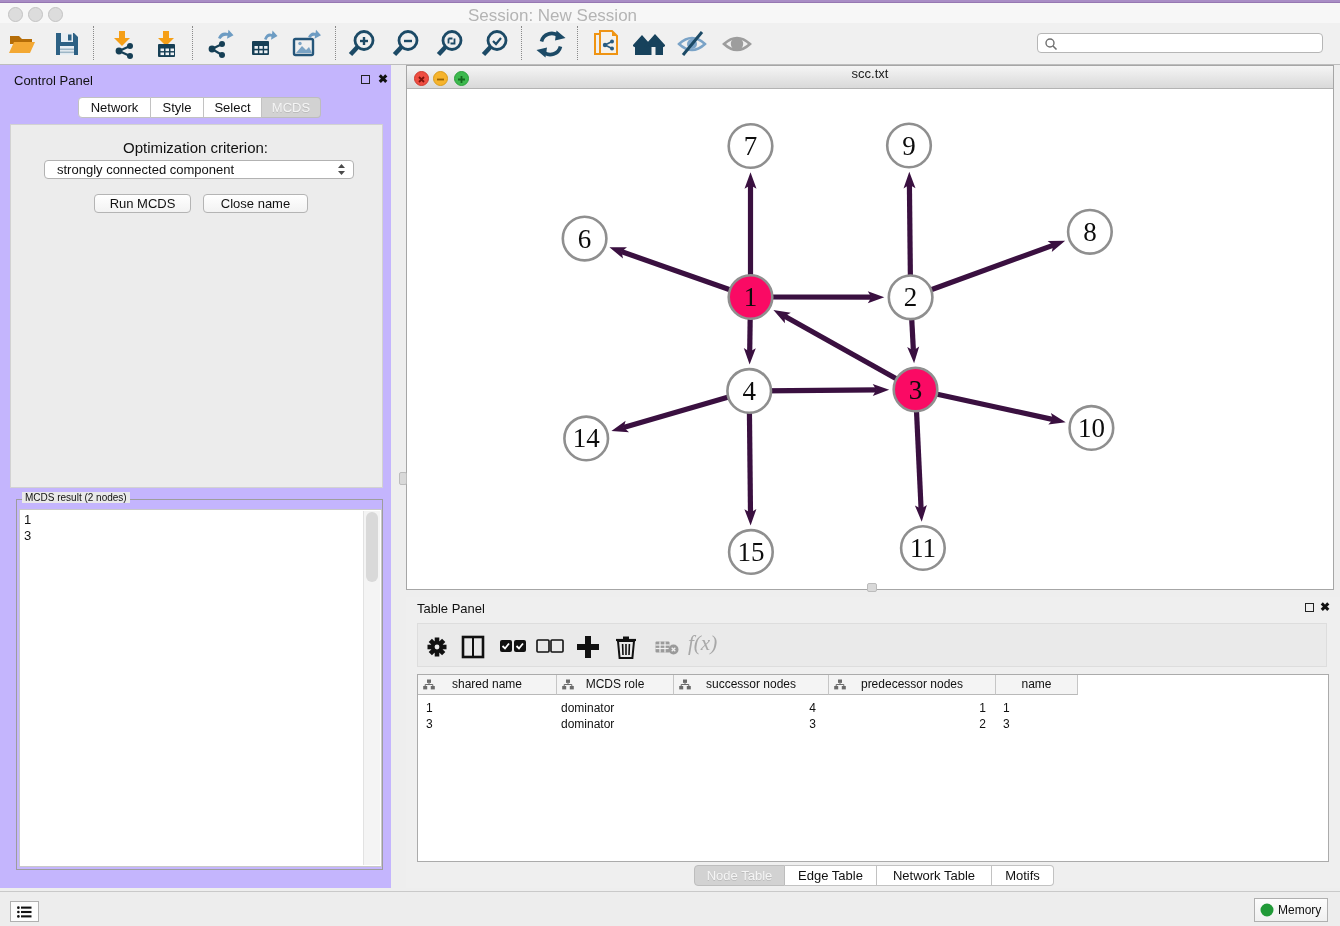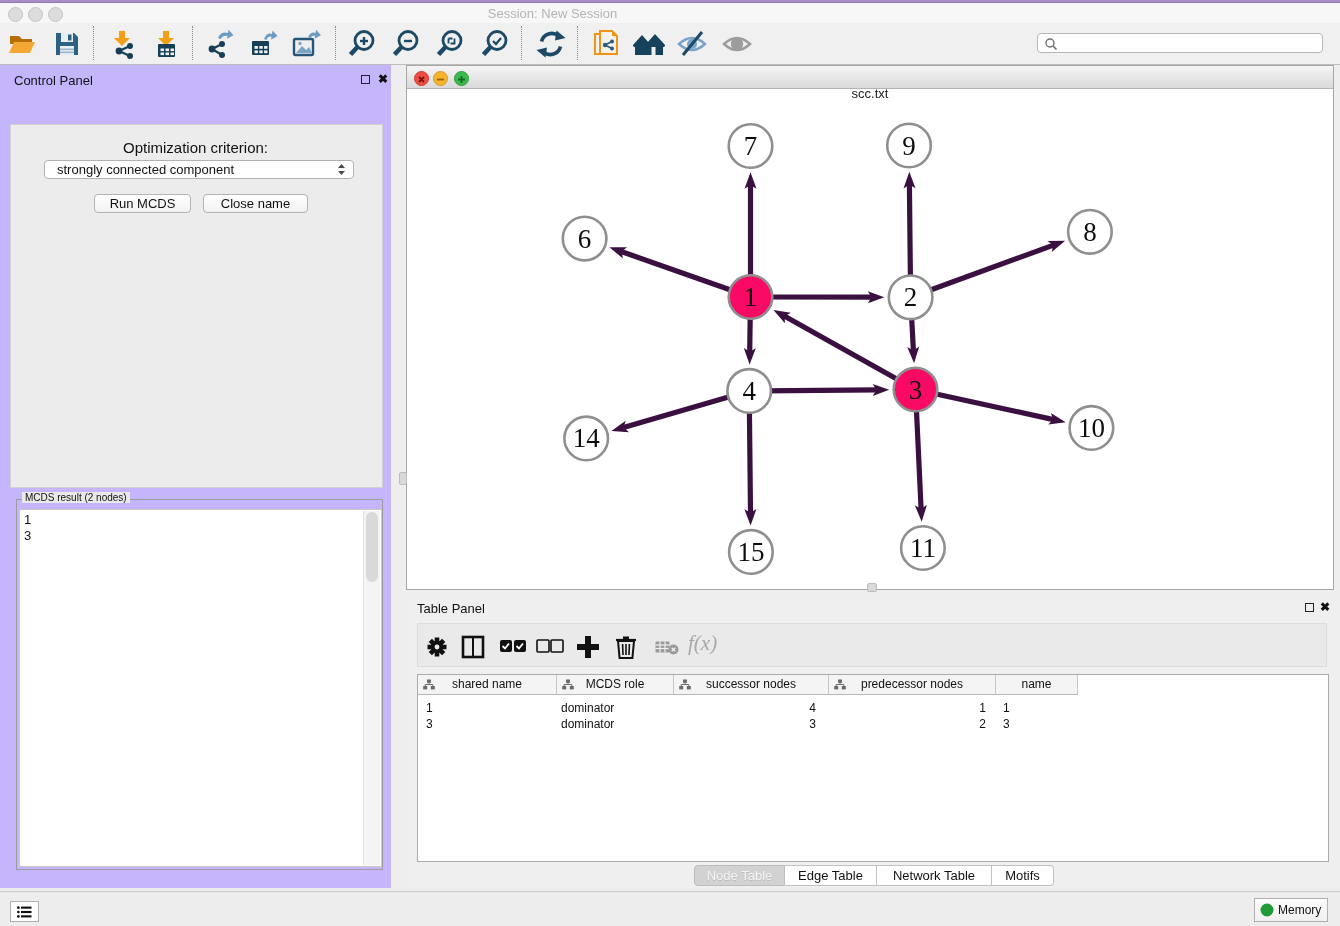--- a/index.html
+++ b/index.html
@@ -1,20 +1,20 @@
 <!DOCTYPE html>
 <html><head><meta charset="utf-8">
 <style>
 html,body{margin:0;padding:0;}
 body{width:1340px;height:926px;overflow:hidden;font-family:"Liberation Sans",sans-serif;background:#eeeeee;position:relative;}
 .abs{position:absolute;}
 #purple{left:0;top:0;width:1340px;height:2px;background:#a98dc5;border-bottom:1px solid #9677b2;}
 #titlebar{left:0;top:3px;width:1340px;height:20px;background:#f7f7f7;}
 .mdot{position:absolute;top:4px;width:13px;height:13px;border-radius:50%;background:#dcdcdc;border:1px solid #c3c3c3;}
-#wtitle{left:0;top:6px;width:1105px;text-align:center;font-size:13px;color:#b4b4b4;}
+#wtitle{left:0;top:6px;width:1105px;text-align:center;font-size:17px;color:#b4b4b4;}
 #toolbar{left:0;top:23px;width:1340px;height:41px;background:#f0f0f0;border-bottom:1px solid #bdbdbd;}
 .tsep{position:absolute;top:3px;height:34px;width:0;border-left:1px dotted #8a8a8a;}
 .ticon{position:absolute;top:6px;}
 #search{position:absolute;left:1037px;top:33px;width:284px;height:18px;background:#fff;border:1px solid #b6b6b6;border-radius:4px;}
 #leftpanel{left:0;top:65px;width:391px;height:823px;background:#c4b5fd;}
 .phead{font-size:13px;color:#111;}
 .sq{position:absolute;width:7px;height:7px;border:1.5px solid #222;background:transparent;}
 .xx{position:absolute;font-size:12px;font-weight:bold;color:#111;line-height:10px;}
 .tabbar{position:absolute;display:flex;}
 .tab{font-size:13px;height:19px;line-height:19px;text-align:center;background:#fff;border:1px solid #c2c2c2;border-left:none;color:#111;}
@@ -180,20 +180,26 @@
 <div id="search">
     <svg style="position:absolute;left:6px;top:2.5px;" width="14" height="14" viewBox="0 0 14 14">
       <circle cx="6" cy="6" r="4" fill="none" stroke="#6f6f6f" stroke-width="1.4"></circle>
       <line x1="9" y1="9" x2="12.5" y2="12.5" stroke="#6f6f6f" stroke-width="1.6"></line>
     </svg>
   </div>
 <div class="abs" id="leftpanel">
   <div class="phead" style="position:absolute;left:14px;top:8px;">Control Panel</div>
   <div class="sq" style="left:361px;top:10px;"></div>
   <div class="xx" style="left:378px;top:9px;">✖</div>
+  <div class="tabbar" style="left:78px;top:32px;">
+    <div class="tab first" style="width:71px;">Network</div>
+    <div class="tab" style="width:52px;">Style</div>
+    <div class="tab" style="width:57px;">Select</div>
+    <div class="tab sel last" style="width:58px;">MCDS</div>
+  </div>
   <div class="abs" id="cpane"></div>
   <div class="abs" id="optlabel">Optimization criterion:</div>
   <div class="abs" id="dropdown">strongly connected component
     <svg style="position:absolute;right:7px;top:2px;" width="9" height="13" viewBox="0 0 9 13">
         <path d="M1 5 L4.5 1 L8 5 z" fill="#4a4a4a"></path>
         <path d="M1 8 L4.5 12 L8 8 z" fill="#4a4a4a"></path>
       </svg>
   </div>
   <div class="btn" style="left:94px;top:129px;width:95px;height:17px;line-height:17px;">Run MCDS</div>
   <div class="btn" style="left:203px;top:129px;width:103px;height:17px;line-height:17px;">Close name</div>
@@ -210,21 +216,21 @@
   <div id="nettitle">
     <div class="tl" style="left:7px;background:#ee4d41;border:1px solid #ce3a2f;"><svg width="13" height="13" viewBox="0 0 13 13">
           <path d="M4 4 L9 9 M9 4 L4 9" stroke="#7e120b" stroke-width="1.8"></path>
         </svg></div>
     <div class="tl" style="left:26px;background:#f6b42d;border:1px solid #d99c1c;"><svg width="13" height="13" viewBox="0 0 13 13">
           <line x1="3" y1="6.5" x2="10" y2="6.5" stroke="#9a6404" stroke-width="1.8"></line>
         </svg></div>
     <div class="tl" style="left:47px;background:#3db94e;border:1px solid #2ba03c;"><svg width="13" height="13" viewBox="0 0 13 13">
           <path d="M6.5 3 V10 M3 6.5 H10" stroke="#14691f" stroke-width="1.8"></path>
         </svg></div>
-    <div style="position:absolute;left:0;width:100%;top:20px;text-align:center;font-size:13px;color:#1a1a1a;">scc.txt</div>
+    <div style="position:absolute;left:0;width:100%;top:0;text-align:center;font-size:13px;color:#1a1a1a;">scc.txt</div>
   </div>
   <svg width="928" height="502" viewBox="406 87 928 502" style="position:absolute;left:-1px;top:21px;">
       <polygon points="750.5,172.3 756.5,188.8 750.5,185.2 744.5,188.8" fill="#3a1040"></polygon>
       <line x1="750.5" y1="297.0" x2="750.5" y2="184.8" stroke="#3a1040" stroke-width="5.2"></line>
       <polygon points="609.4,247.3 627.0,247.2 621.6,251.6 623.0,258.5" fill="#3a1040"></polygon>
       <line x1="750.5" y1="297.0" x2="621.2" y2="251.5" stroke="#3a1040" stroke-width="5.2"></line>
       <polygon points="884.3,297.3 867.8,303.2 871.4,297.2 867.8,291.2" fill="#3a1040"></polygon>
       <line x1="750.5" y1="297.0" x2="871.8" y2="297.2" stroke="#3a1040" stroke-width="5.2"></line>
       <polygon points="749.6,364.6 743.8,348.0 749.7,351.7 755.8,348.2" fill="#3a1040"></polygon>
       <line x1="750.5" y1="297.0" x2="749.7" y2="352.1" stroke="#3a1040" stroke-width="5.2"></line>

